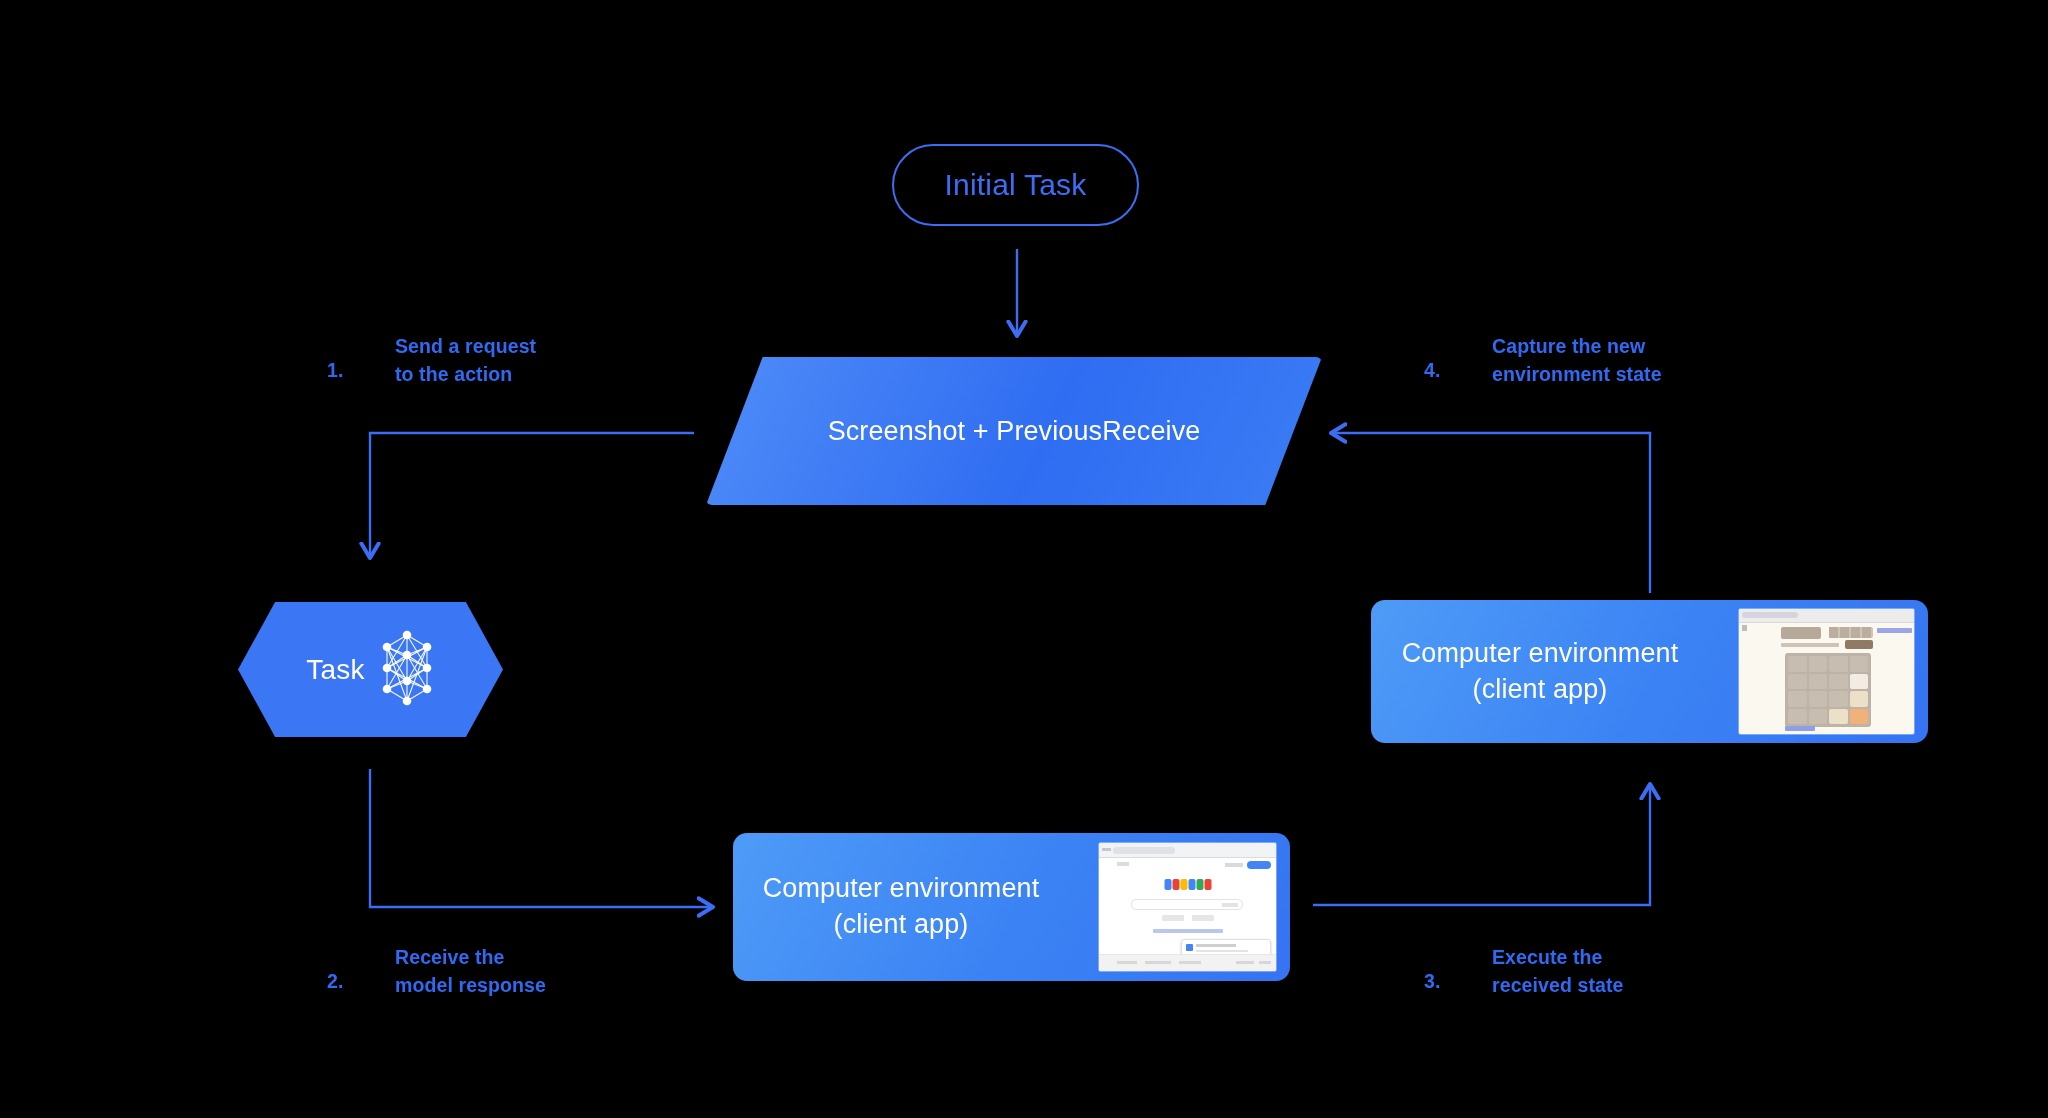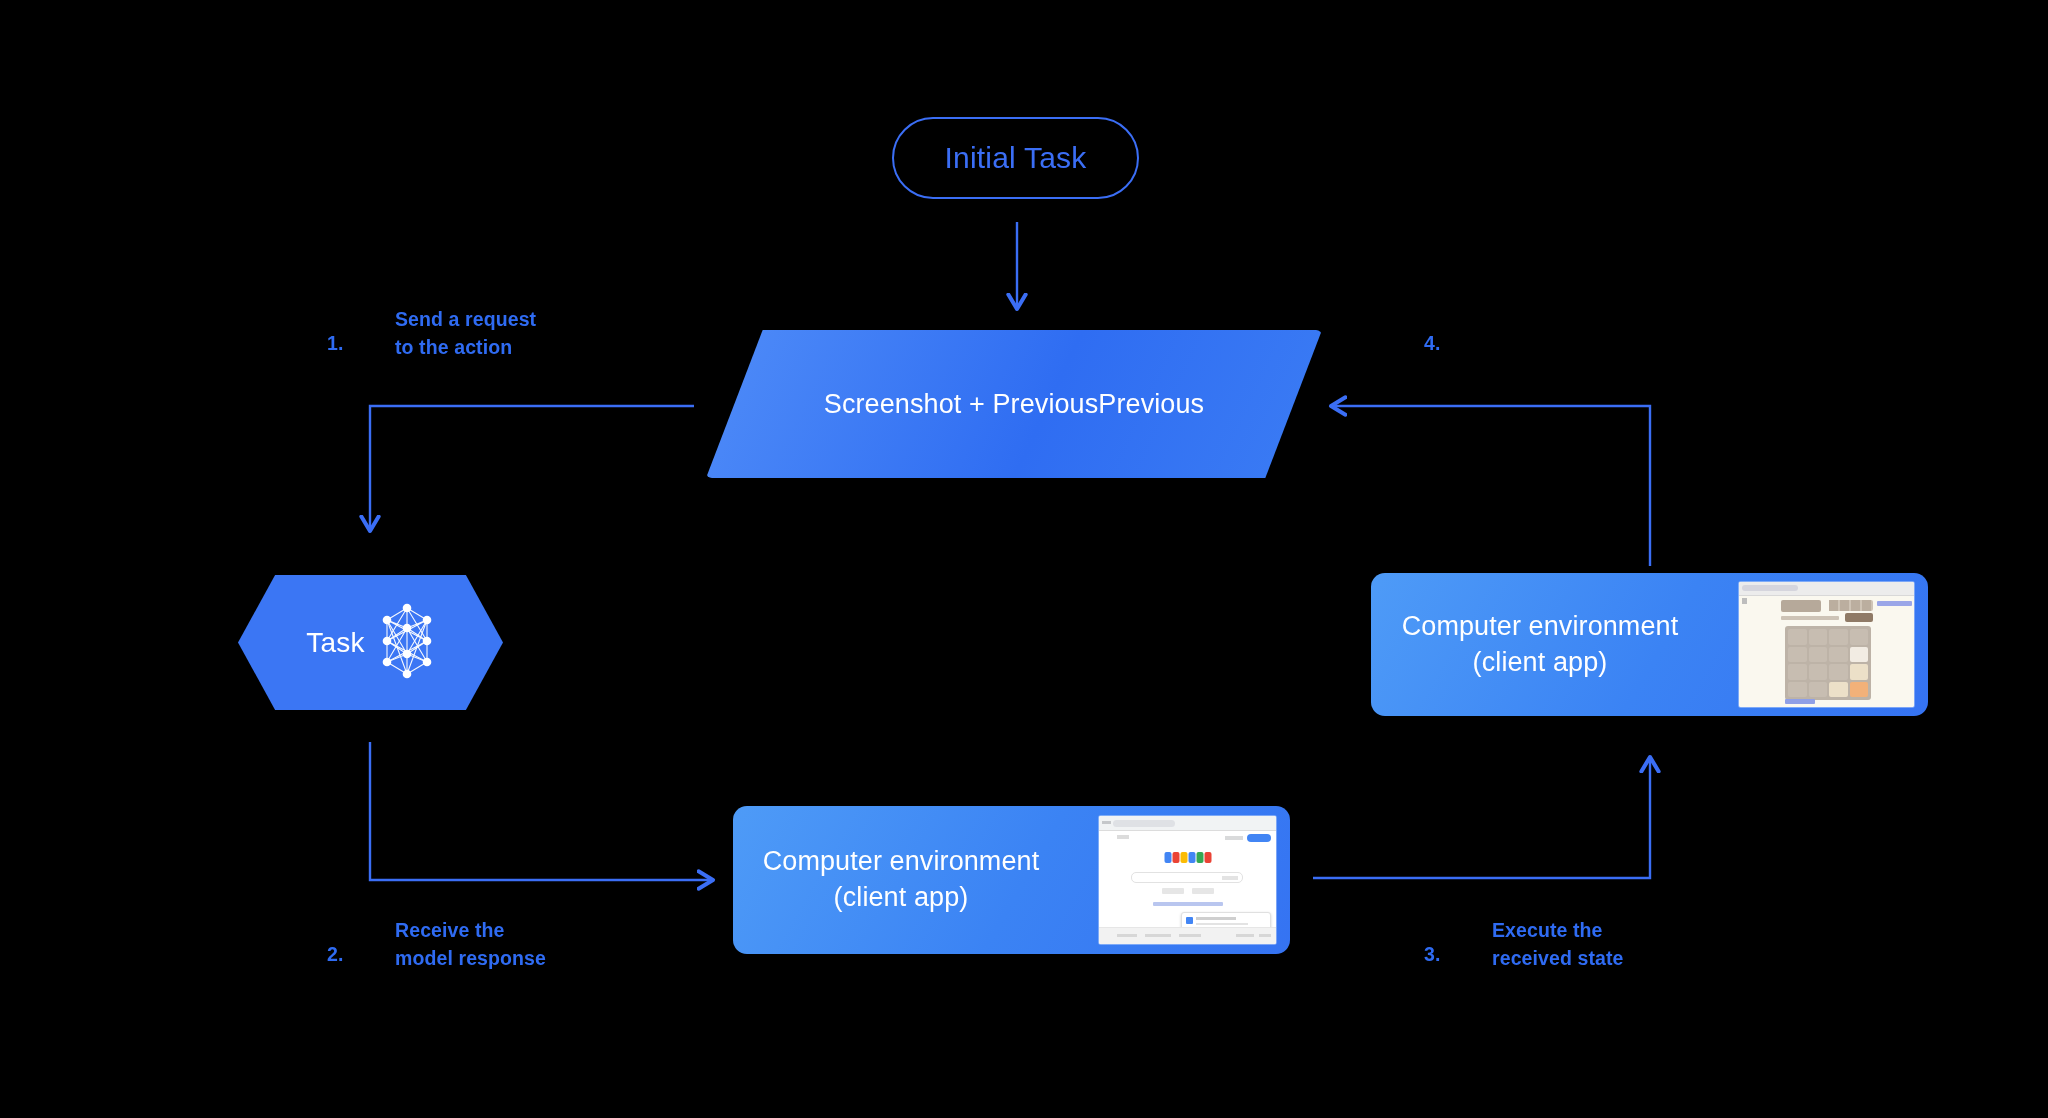--- a/index.html
+++ b/index.html
@@ -1,18 +1,18 @@
 <!DOCTYPE html>
 <html><head>
 <meta charset="utf-8">
 <style>
   html,body{margin:0;padding:0;background:#000;}
   body{width:2048px;height:1118px;position:relative;overflow:hidden;
        font-family:"Liberation Sans",sans-serif;}
-  #stage{position:absolute;inset:0;}
+  #stage{position:absolute;inset:0;margin-top:27px;}
 
   .node{position:absolute;box-sizing:border-box;}
 
   
   #initial-task{
     left:892px; top:117px; width:247px; height:82px;
     border:2.5px solid #3b6ef5; border-radius:41px;
     display:flex; align-items:center; justify-content:center;
     color:#3b6ef5; font-size:30px; letter-spacing:.2px;
   }
@@ -142,21 +142,21 @@
   </svg>
 
   <div class="node" id="initial-task">
     <span>Initial Task</span>
   </div>
 
   <div class="node" id="context-shape">
     <div class="para"></div>
     <div class="ptxt">
       <span>Screenshot + Previous</span>
-      <span>Previous</span>
+      <span>Receive</span>
     </div>
   </div>
 
   <div class="node" id="model-node">
     <div class="hex"></div>
     <div class="minner">
       <span class="mlabel">Task</span>
       <span>
         <svg width="56" height="78" viewBox="0 0 56 78">
           <g stroke="#ffffff" stroke-width="1.1" fill="none" opacity="0.95">
@@ -292,15 +292,17 @@
   </div>
 
   <div class="steplabel" style="left:1424px;top:916px;">
     <span class="num">3.</span>
     <span class="txt">Execute the
 received state</span>
   </div>
 
   <div class="steplabel" style="left:1424px;top:305px;">
     <span class="num">4.</span>
+    <span class="txt">Capture the new
+environment state</span>
   </div>
 
 </div>
 
 </body></html>

